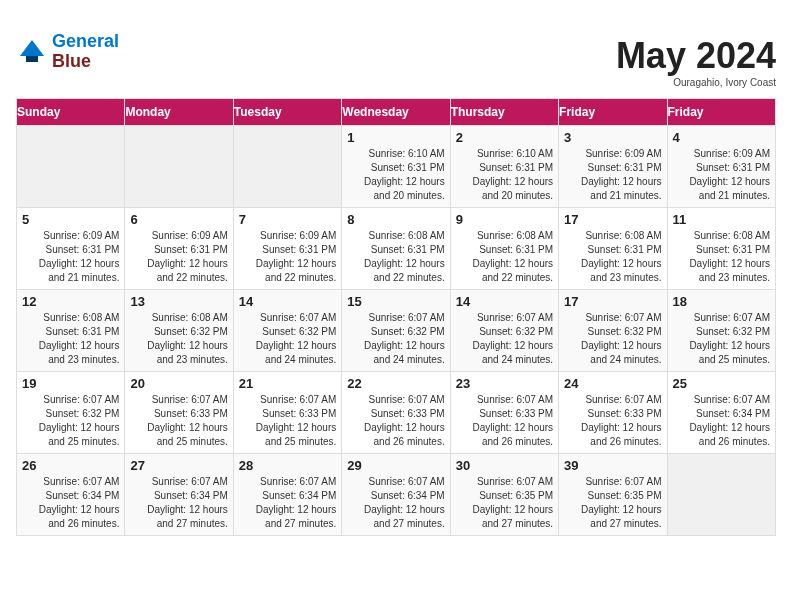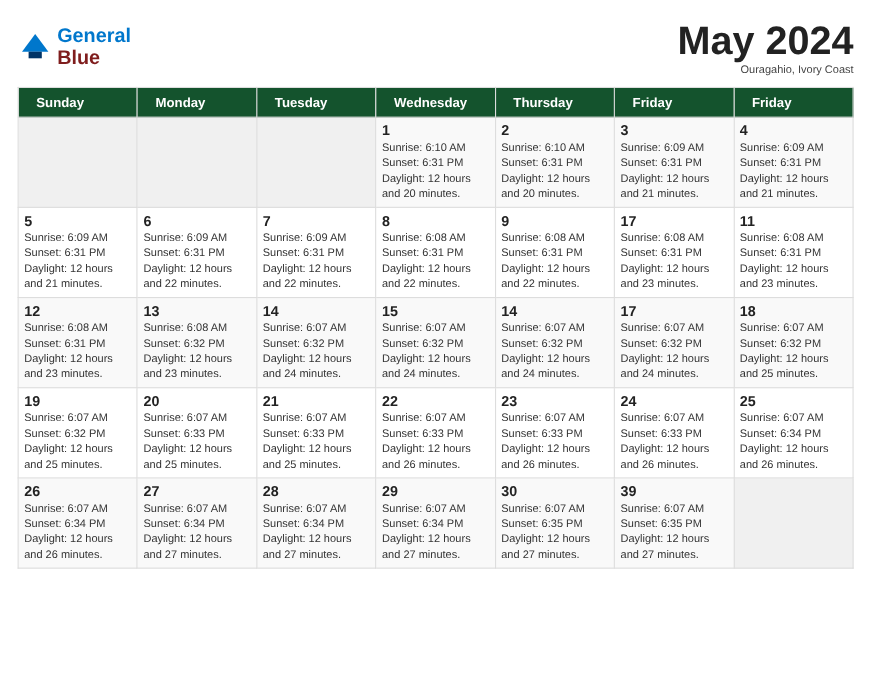--- a/index.html
+++ b/index.html
@@ -29,40 +29,41 @@
     .logo-text span {
       color: #0077cc;
     }
     .logo-icon {
       width: 32px;
       height: 32px;
       margin-right: 4px;
     }
     .title-block {
       text-align: right;
+      margin-top: 19px;
     }
     .month-title {
       font-size: 36px;
       font-weight: bold;
       color: #222;
     }
     .location {
       font-size: 10px;
       color: #444;
     }
     table {
       width: 100%;
       border-collapse: collapse;
     }
     thead tr th {
-      background: #14532d;
+      background: #be185d;
       color: #fff;
       font-size: 12px;
       font-weight: bold;
-      padding: 6px 16px;
+      padding: 6px 0;
       text-align: left;
       border: 1px solid #ddd;
     }
     tbody tr td {
       vertical-align: top;
       border: 1px solid #ddd;
       padding: 4px 5px;
       min-height: 80px;
       font-size: 10px;
       color: #333;
@@ -79,20 +80,21 @@
       font-size: 13px;
       font-weight: bold;
       color: #222;
       display: block;
       margin-bottom: 2px;
     }
     .day-info {
       font-size: 10px;
       color: #333;
       line-height: 1.4;
+      text-align: right;
     }
     .empty-cell {
       background: #f0f0f0 !important;
     }
   </style>
 </head>
 <body>
 
 <div class="header">
   <div class="logo">

